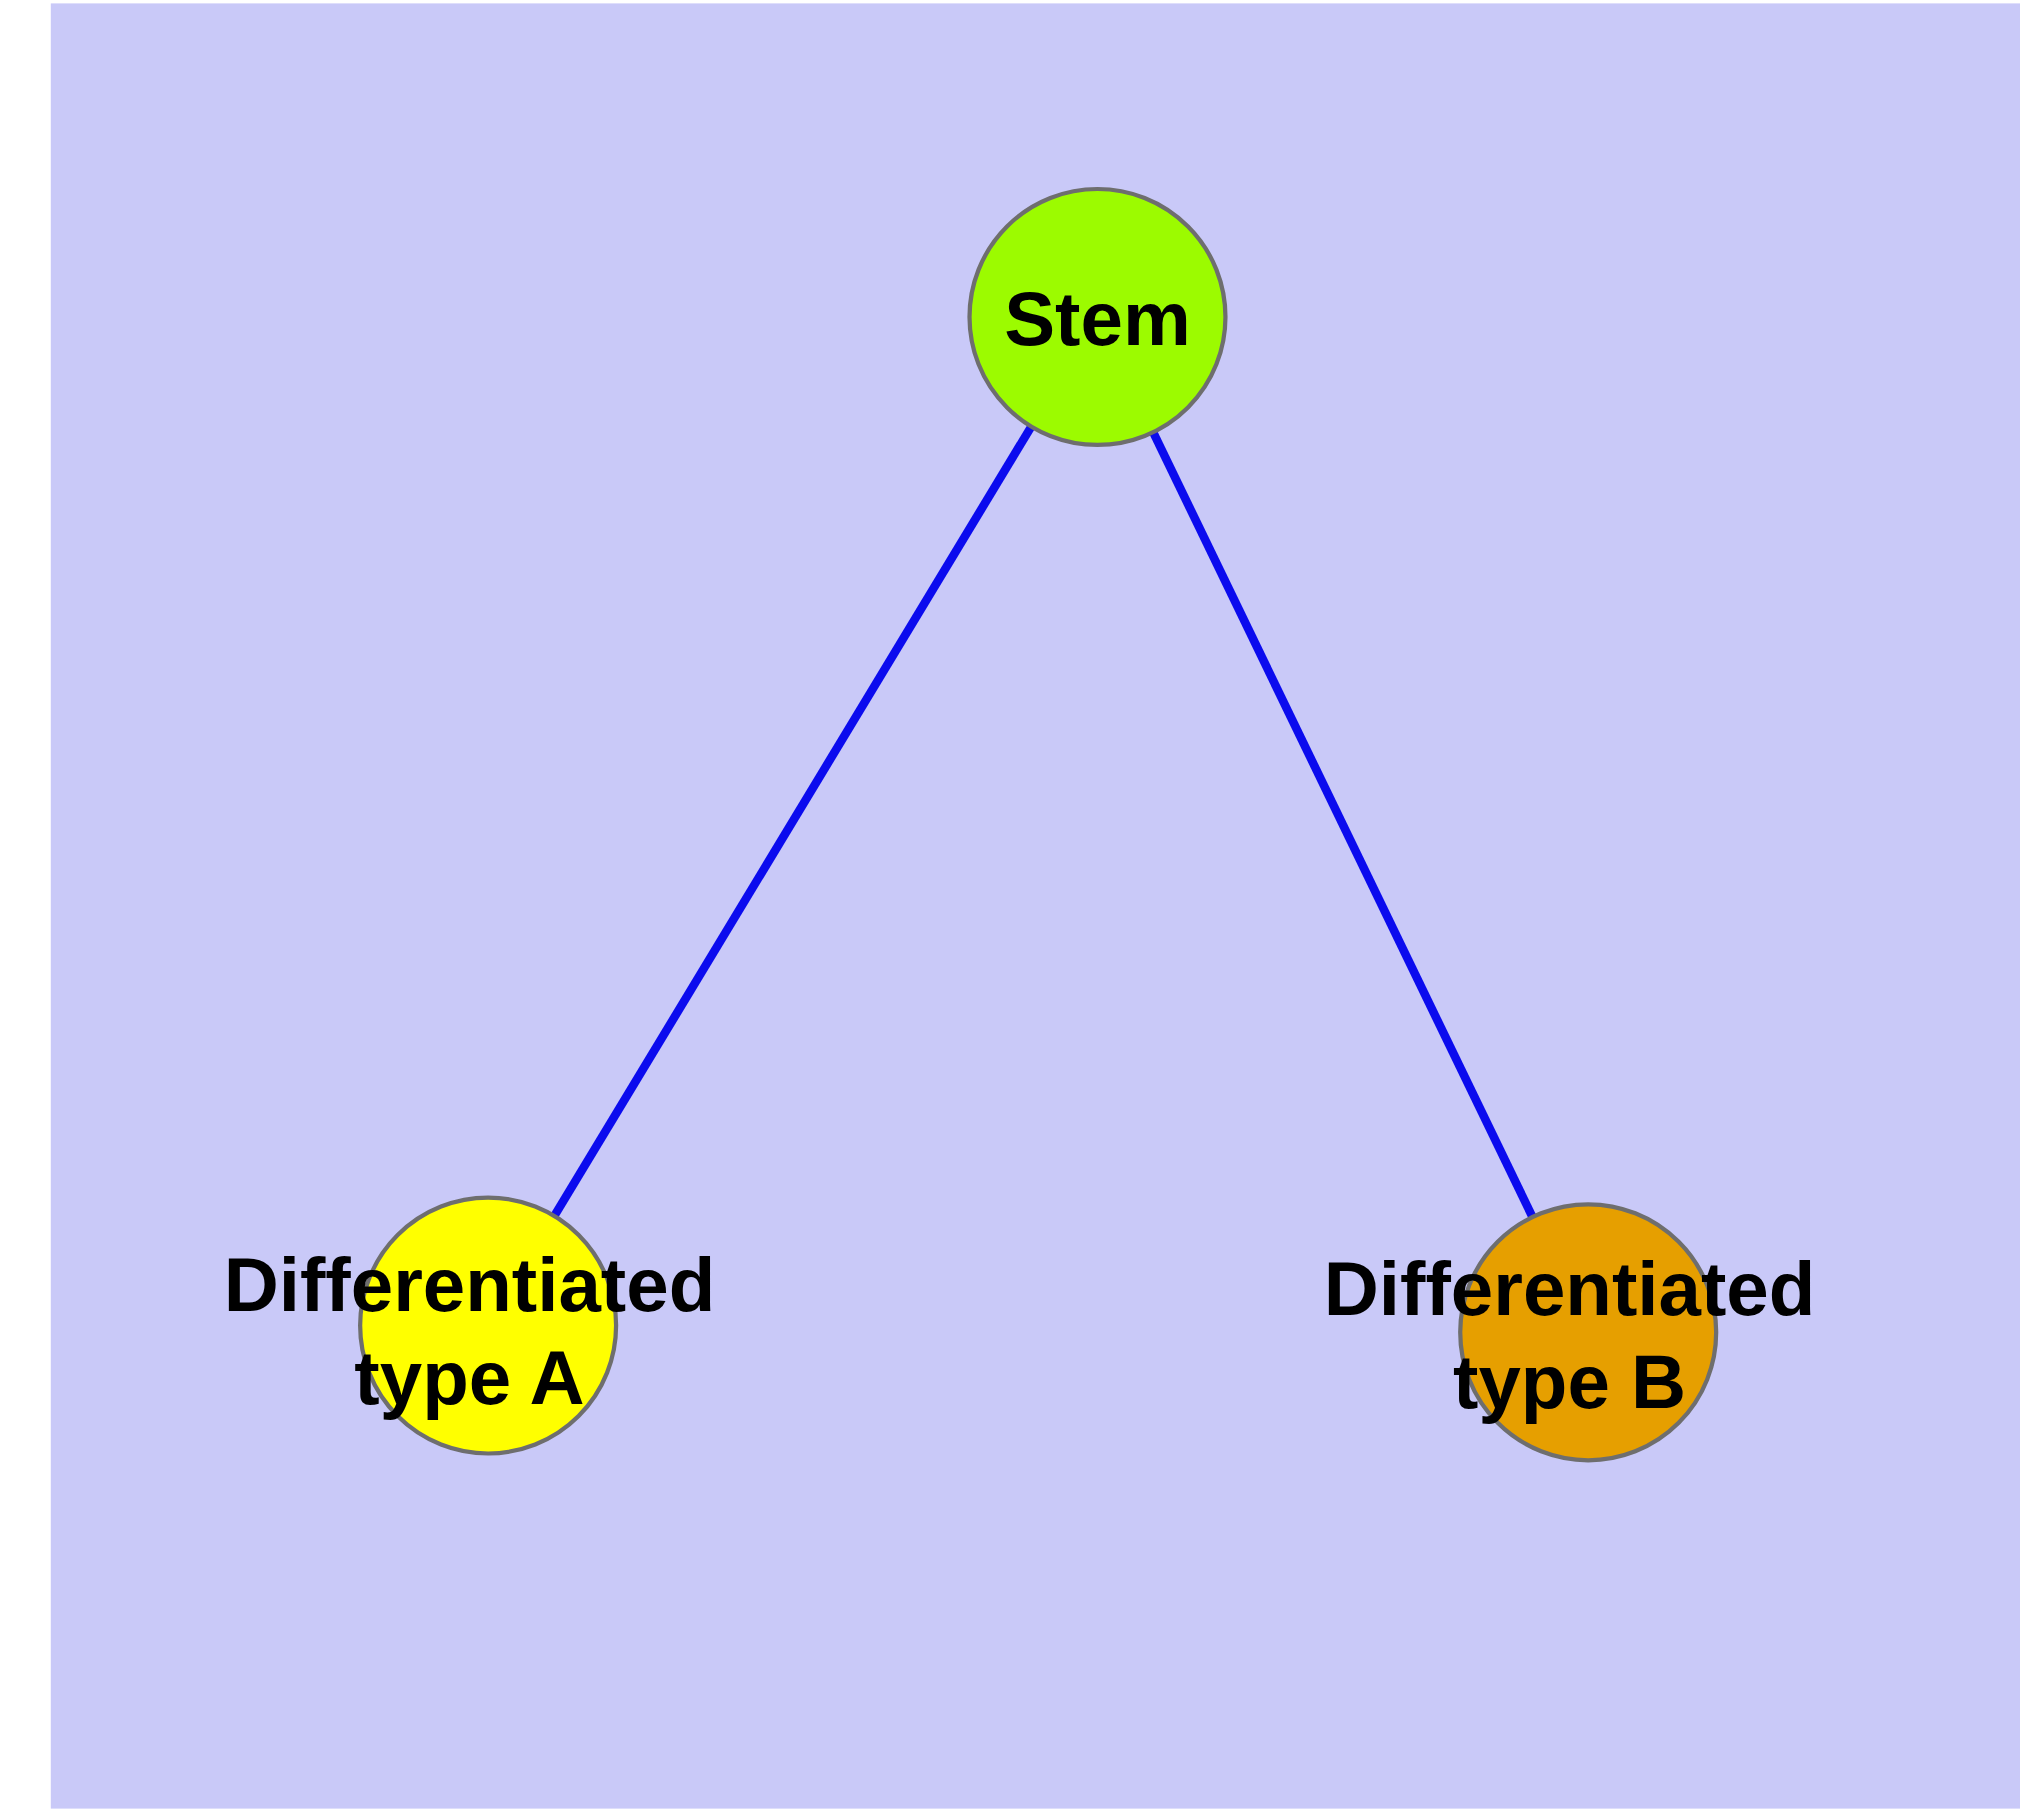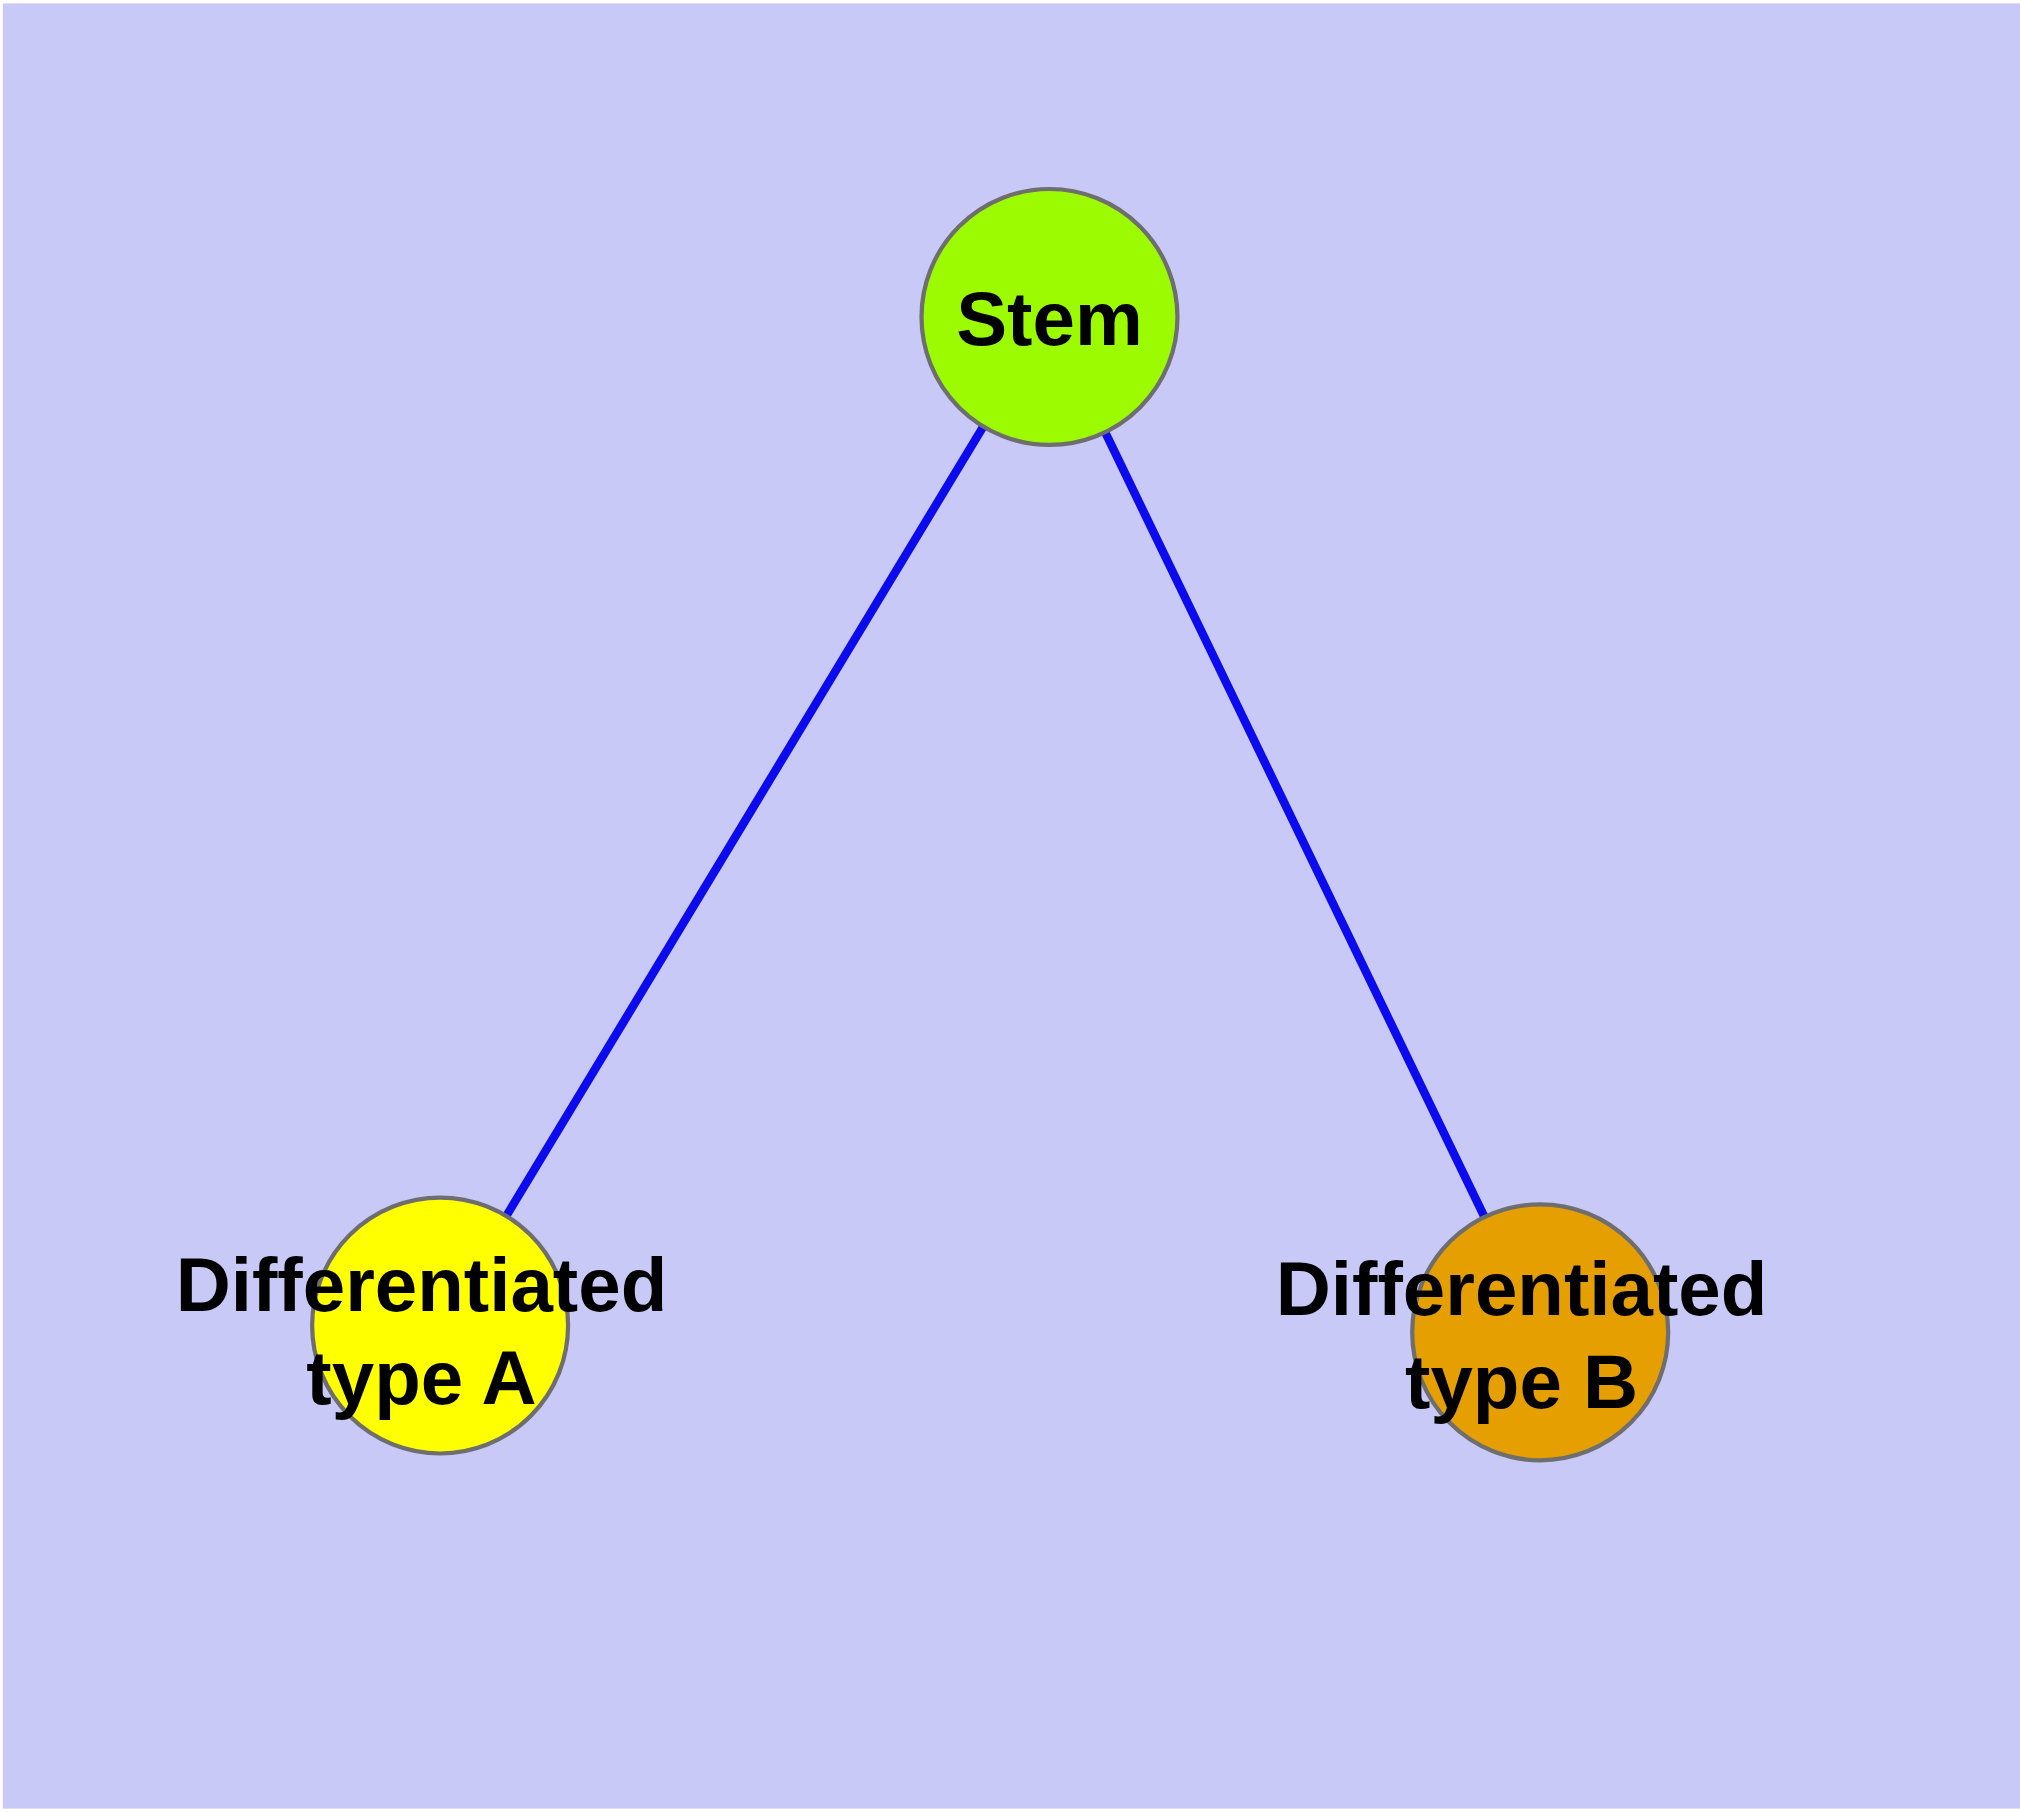--- a/index.html
+++ b/index.html
@@ -7,20 +7,21 @@
     padding: 0;
     background: #ffffff;
     width: 2021px;
     height: 1812px;
     overflow: hidden;
   }
   .canvas-wrap {
     position: relative;
     width: 1701px;
     height: 1812px;
+    padding-left: 48px;
   }
   svg.graph {
     display: block;
     width: 2021px;
     height: 1812px;
   }
   .node-circle {
     stroke-width: 5px;
   }
   .edge-line {

